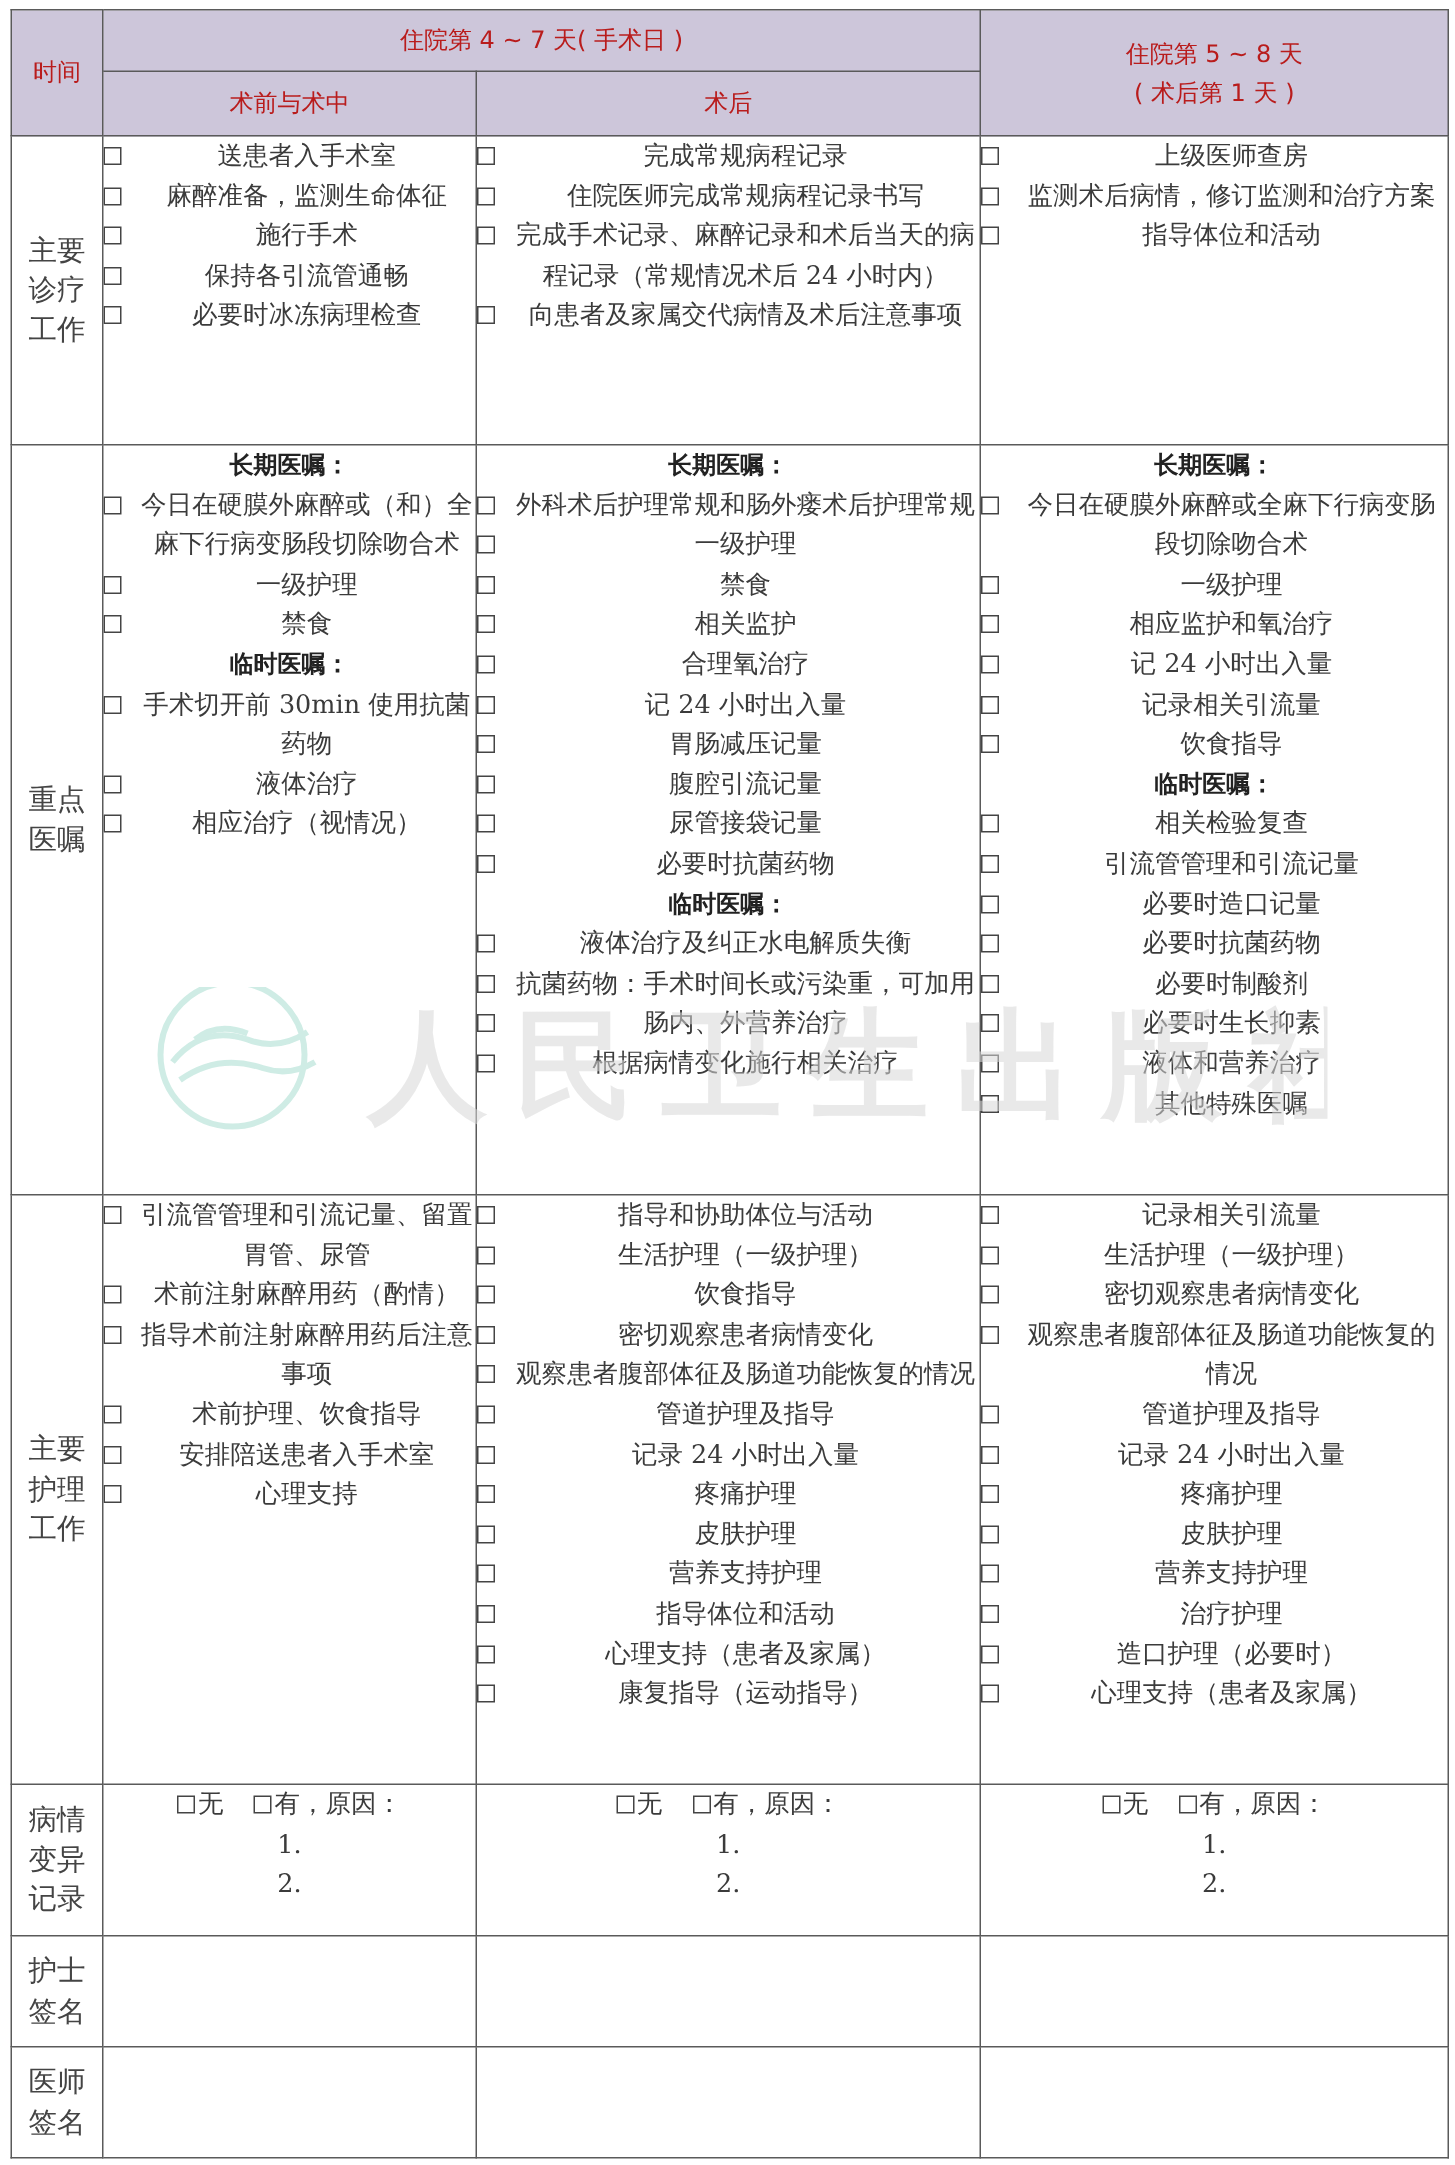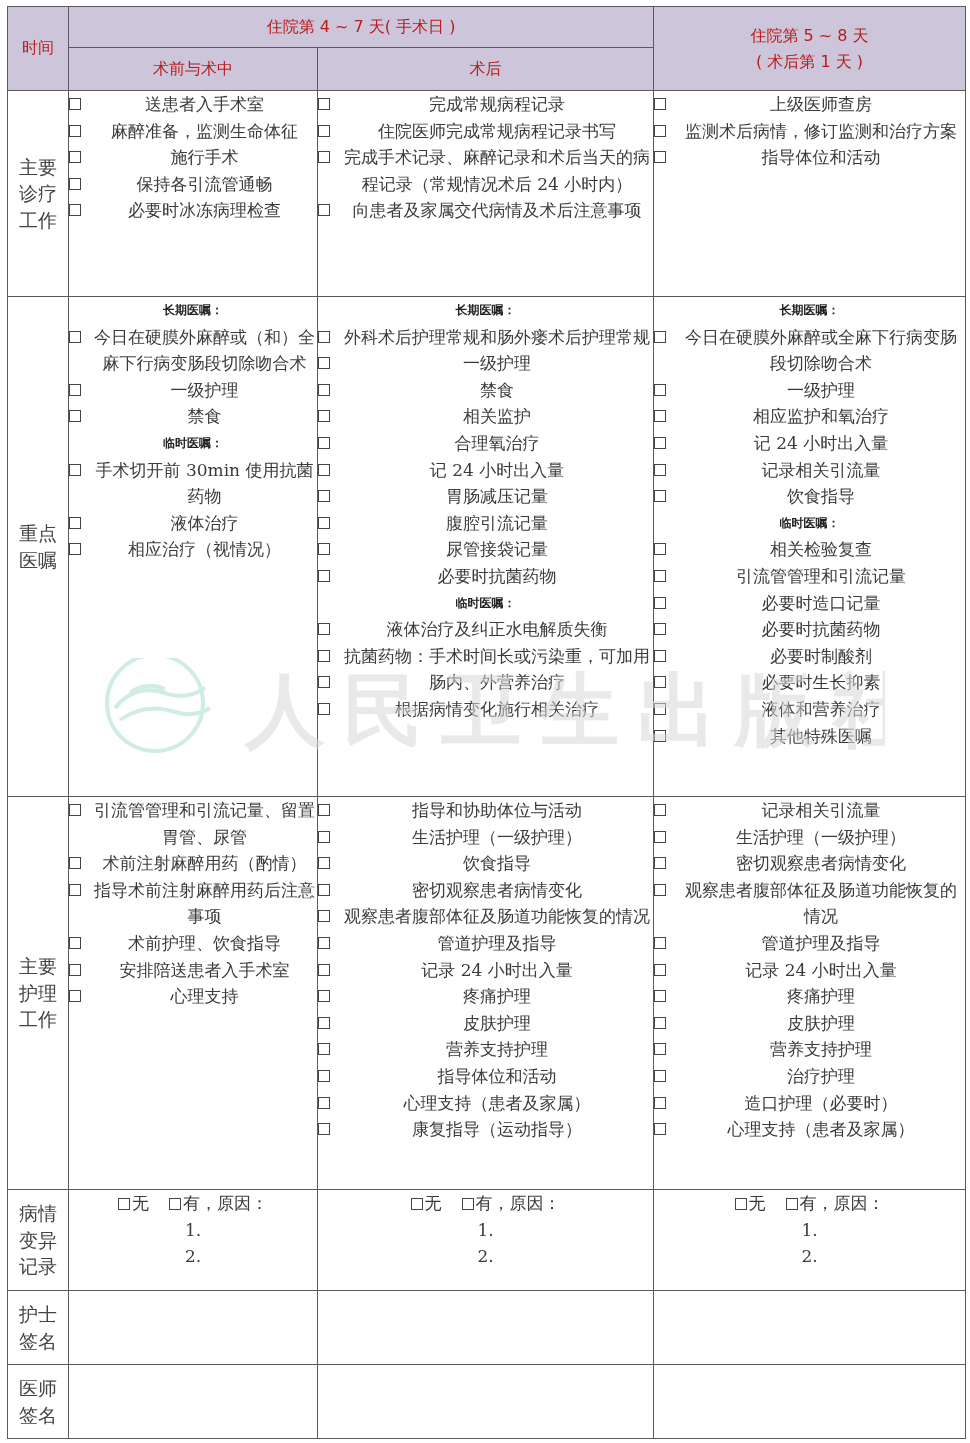--- a/index.html
+++ b/index.html
@@ -13,21 +13,21 @@
   th.h-time { width: 60px; }
   th.h-group { height: 40px; }
   th.h-sub { height: 42px; }
   th.h-day2 { line-height: 26px; }
   td.rowlabel { text-align: center; vertical-align: middle !important; font-size: 19px; line-height: 26.5px; color: #444; }
   td.cell { padding: 6px 8px 8px 12px; text-align: center; }
   ul.items { list-style: none; margin: 0; padding: 0; }
   ul.items li { font-size: 17px; line-height: 26.6px; padding-left: 23px; position: relative; color: #3b3b3b; }
   ul.items li .cb { position: absolute; left: 0; top: 7px; width: 12px; height: 12px;
        border: 1.2px solid #444; box-sizing: border-box; background: #fff; }
-  ul.items li.head { padding-left: 0; font-family: "DejaVu Sans", "Liberation Sans", sans-serif; font-weight: bold; font-size: 12px; color: #222; }
+  ul.items li.head { padding-left: 0; font-family: "DejaVu Sans", "Liberation Sans", sans-serif; font-weight: bold; font-size: 16px; color: #222; }
   .var-line { font-size: 17px; line-height: 26.6px; color: #3b3b3b; }
   .var-line .cb-inline { display: inline-block; width: 12px; height: 12px; border: 1.2px solid #444;
        box-sizing: border-box; vertical-align: -1px; margin-right: 2px; }
   .var-line .gap { display: inline-block; width: 20px; }
   .watermark { position: absolute; left: 95px; top: 658px; width: 790px; height: 100px; pointer-events: none; opacity: 0.55; }
 </style>
 </head>
 <body>
 
 <table class="pathway">

